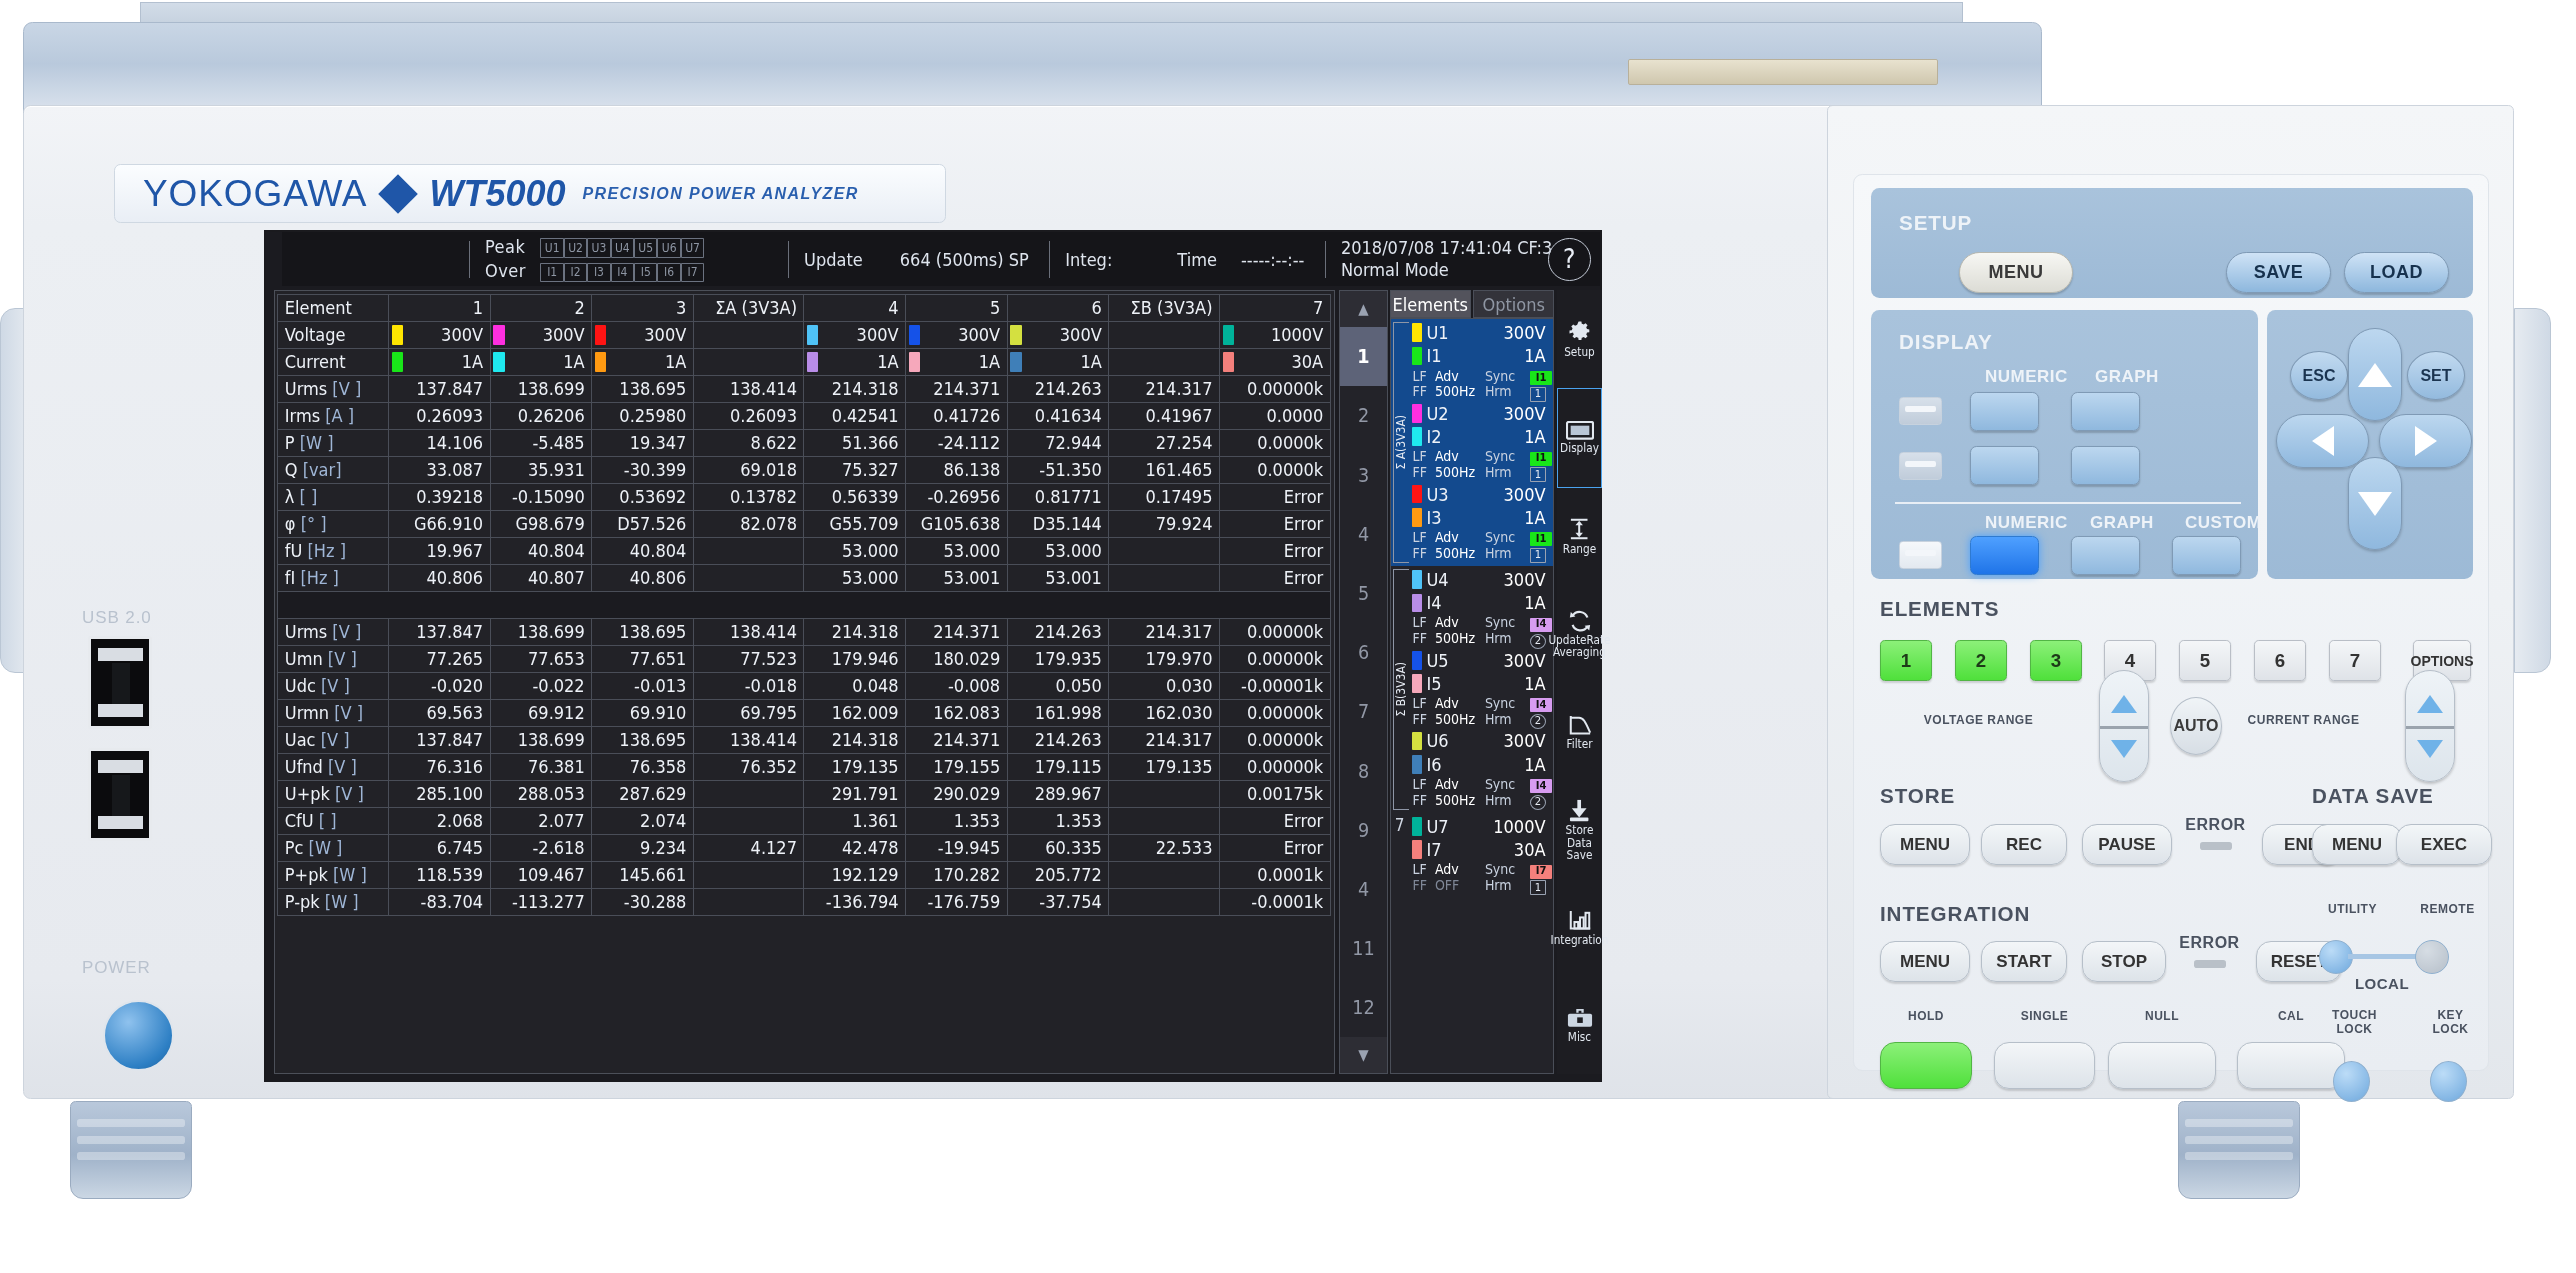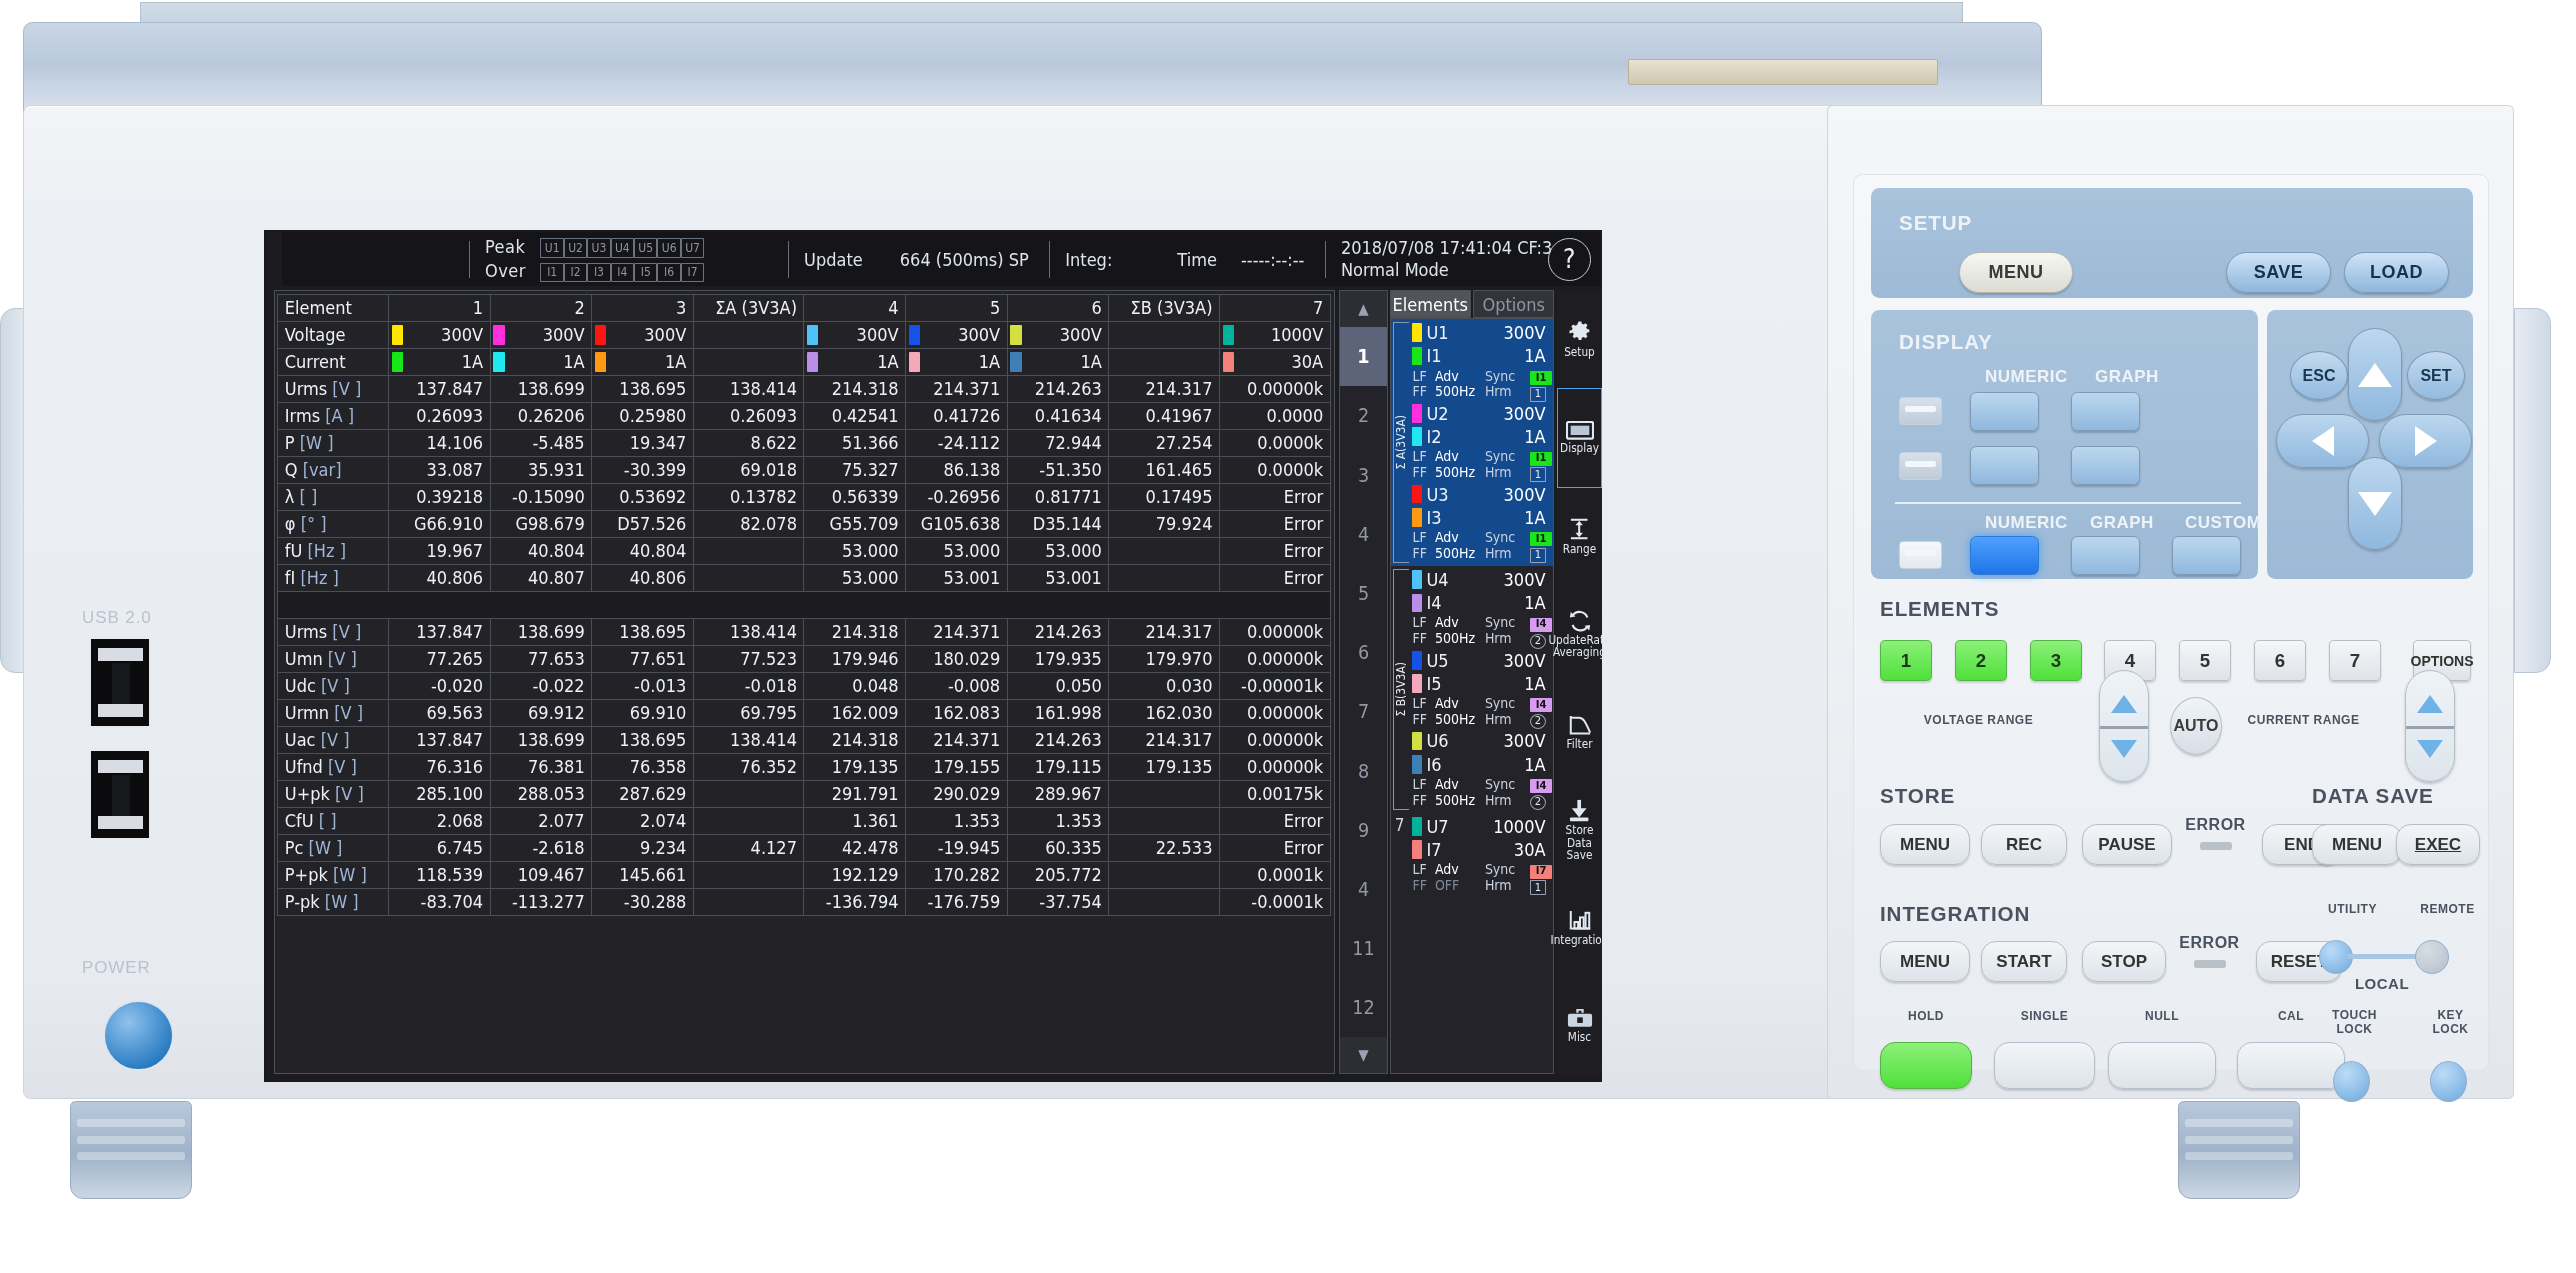--- a/index.html
+++ b/index.html
@@ -303,20 +303,26 @@
       <div class="ridge" style="top:17px"></div>
       <div class="ridge" style="top:34px"></div>
       <div class="ridge" style="top:50px"></div>
     </div>
   <div class="foot foot-r">
       <div class="ridge" style="top:17px"></div>
       <div class="ridge" style="top:34px"></div>
       <div class="ridge" style="top:50px"></div>
     </div>
 
+  <div class="logoplate">
+    <span class="brand">YOKOGAWA</span>
+    <span class="diamond"></span>
+    <span class="model">WT5000</span>
+    <span class="subtitle">PRECISION POWER ANALYZER</span>
+  </div>
 
   <div class="io-label" style="left:82px;top:608px;">USB 2.0</div>
   <div class="usbport" style="left:88px;top:636px;">
       <div class="usbslot"></div>
     </div>
   <div class="usbport" style="left:88px;top:748px;">
       <div class="usbslot"></div>
     </div>
   <div class="io-label" style="left:82px;top:958px;">POWER</div>
   <div class="powerbtn" style="top:1000px;"></div>
@@ -1049,21 +1055,21 @@
     <div class="sec-title dark" style="left:26px;top:609px;">STORE</div>
     <div class="kbtn round" style="left:26px;top:649px;width:90px;height:41px;">MENU</div>
     <div class="kbtn round" style="left:127px;top:649px;width:86px;height:41px;">REC</div>
     <div class="kbtn round" style="left:228px;top:649px;width:90px;height:41px;">PAUSE</div>
     <div class="lbl-c" style="left:325px;top:641px;width:73px;font-size:16px;">ERROR</div>
     <div class="errled" style="left:346px;top:667px;"></div>
     <div class="kbtn round" style="left:408px;top:649px;width:80px;height:41px;">END</div>
 
     <div class="sec-title dark" style="left:458px;top:609px;">DATA SAVE</div>
     <div class="kbtn round" style="left:458px;top:649px;width:90px;height:41px;">MENU</div>
-    <div class="kbtn round" style="left:542px;top:649px;width:84px;height:41px;text-decoration:underline;">EXEC</div>
+    <div class="kbtn round" style="left:542px;top:649px;width:96px;height:41px;">EXEC</div>
 
     <div class="sec-title dark" style="left:26px;top:727px;">INTEGRATION</div>
     <div class="kbtn round" style="left:26px;top:766px;width:90px;height:41px;">MENU</div>
     <div class="kbtn round" style="left:127px;top:766px;width:86px;height:41px;">START</div>
     <div class="kbtn round" style="left:228px;top:766px;width:84px;height:41px;">STOP</div>
     <div class="lbl-c" style="left:318px;top:759px;width:75px;font-size:16px;">ERROR</div>
     <div class="errled" style="left:340px;top:785px;"></div>
     <div class="kbtn round" style="left:402px;top:766px;width:86px;height:41px;">RESET</div>
 
     <div class="lbl-c" style="left:447px;top:727px;width:103px;">UTILITY</div>

